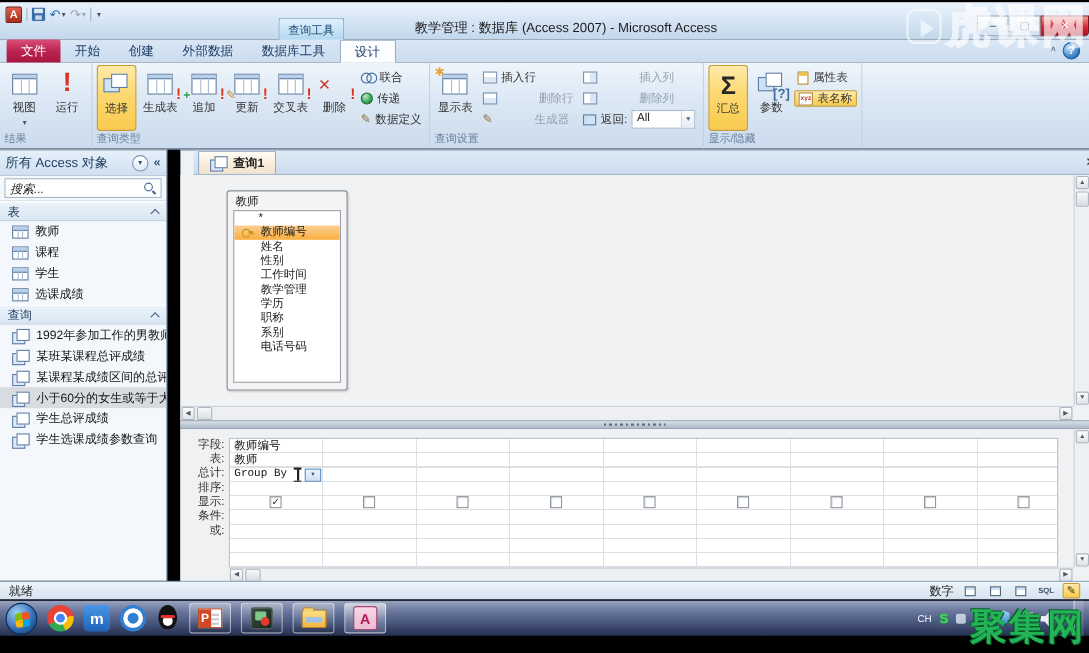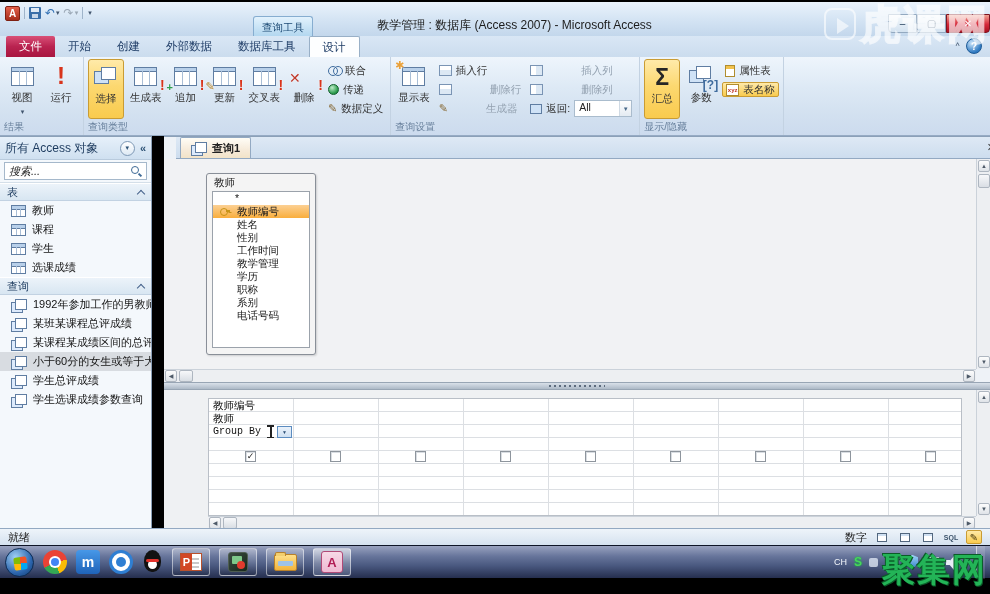--- a/index.html
+++ b/index.html
@@ -541,20 +541,29 @@
       <div class="sbtn" style="left:1px;">◀</div>
       <div class="sthumb" style="left:15px;top:0;width:14px;height:12px;"></div>
       <div class="sbtn" style="right:1px;">▶</div>
     </div>
 
     <div class="splitter">
         <span class="split-dots"></span>
       </div>
 
     <div class="gridpane">
+      <div class="grid-labels">
+        <div>字段:</div>
+        <div>表:</div>
+        <div>总计:</div>
+        <div>排序:</div>
+        <div>显示:</div>
+        <div>条件:</div>
+        <div>或:</div>
+      </div>
       <div class="grid-table">
         <span class="gcell" style="top:0;">教师编号</span>
         <span class="gcell" style="top:13px;">教师</span>
         <span class="gcell gmono" style="top:26px;">Group By</span>
         <span class="ibeam">
             <i></i>
           </span>
         <span class="combo2">▼</span>
       </div>
       <div class="show-row">

